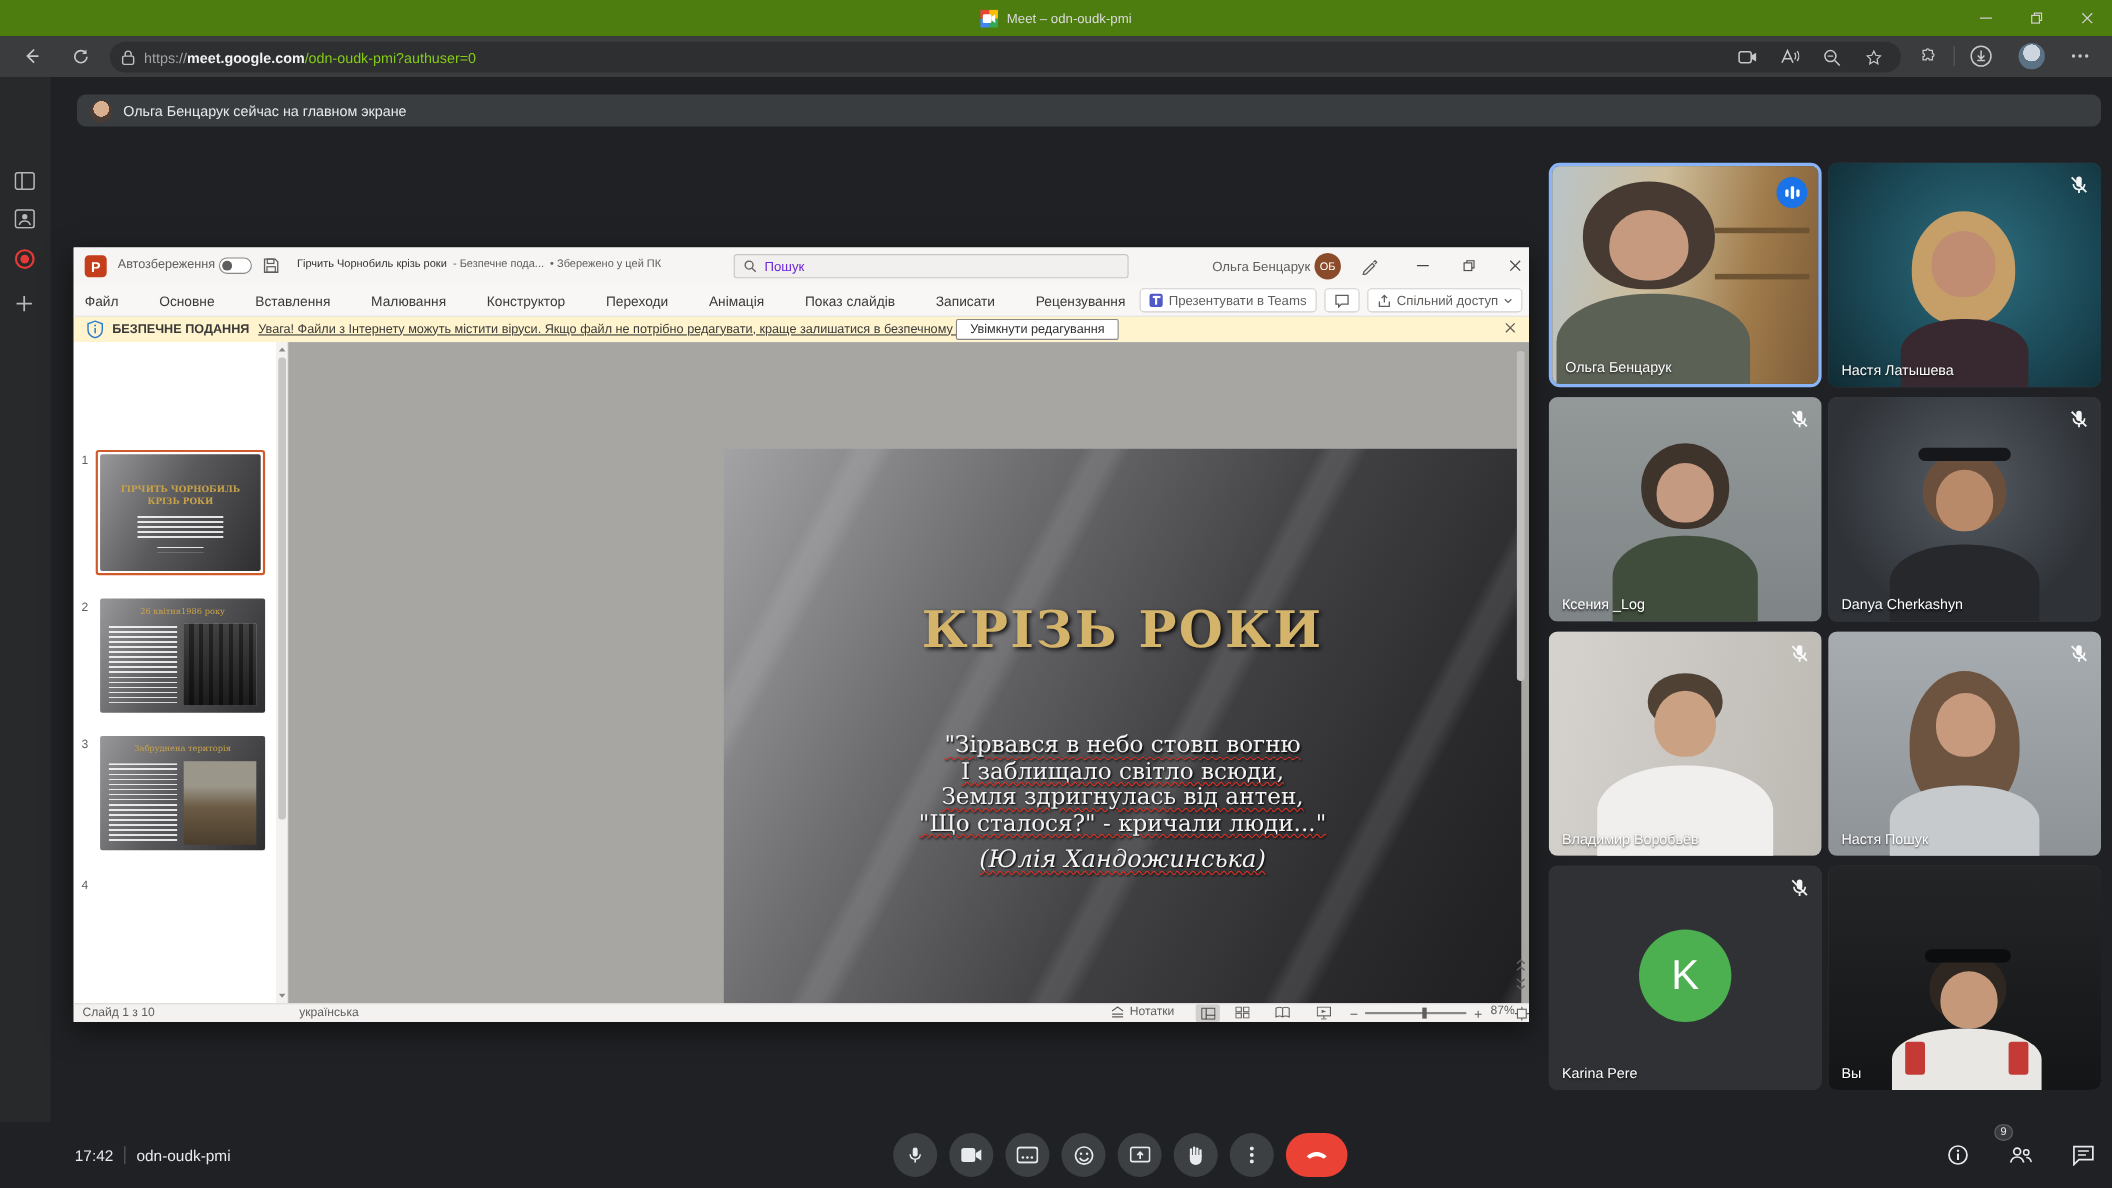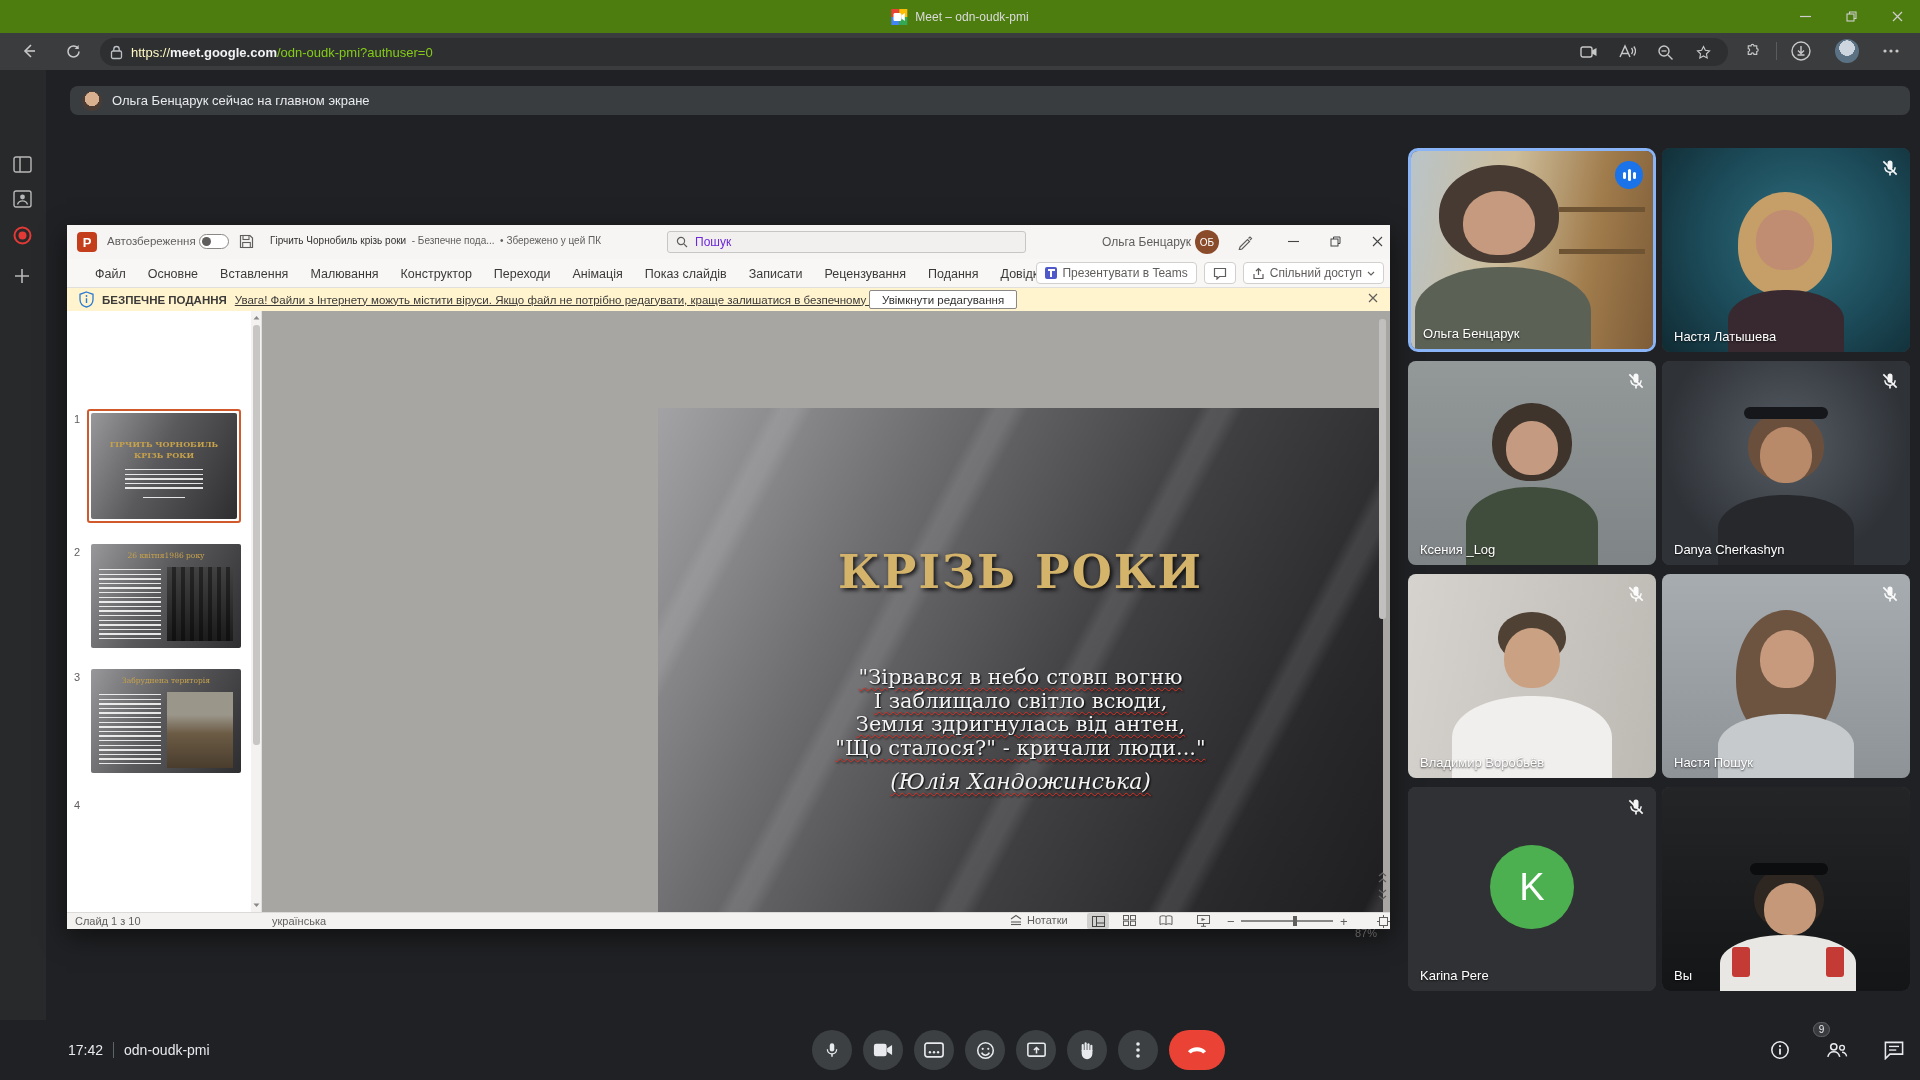--- a/index.html
+++ b/index.html
@@ -107,21 +107,21 @@
         <path d="M14 8.5A5.5 5.5 0 1 1 8.5 3c2 0 3.7 1 4.7 2.6" fill="none" stroke="#c8c8c8" stroke-width="1.5"></path>
         <path d="M13.6 2v4h-4z" fill="#c8c8c8"></path>
       </svg>
     </div>
 </div>
 <div class="abs" id="urlpill">
   <svg width="13" height="15" viewBox="0 0 13 15">
       <rect x="1.5" y="6" width="10" height="7.5" rx="1.5" fill="none" stroke="#bdc1c6" stroke-width="1.3"></rect>
       <path d="M3.8 6V4.2a2.7 2.7 0 0 1 5.4 0V6" fill="none" stroke="#bdc1c6" stroke-width="1.3"></path>
     </svg>
-  <span class="url"><span style="color:#fef9c3">https://</span><span style="color:#f1f3f4;font-weight:bold">meet.google.com</span><span style="color:#84cc16">/odn-oudk-pmi?authuser=0</span></span>
+  <span class="url"><span style="color:#a3a3a3">https://</span><span style="color:#f1f3f4;font-weight:bold">meet.google.com</span><span style="color:#84cc16">/odn-oudk-pmi?authuser=0</span></span>
   <span style="flex:1"></span>
   <span class="tico">
       <svg width="18" height="14" viewBox="0 0 18 14">
         <rect x="1" y="2" width="11" height="10" rx="2" fill="none" stroke="#c8c8c8" stroke-width="1.4"></rect>
         <path d="M12 5.5 16.5 3v8L12 8.5z" fill="#c8c8c8"></path>
       </svg>
     </span>
   <span class="tico">
       <svg width="18" height="16" viewBox="0 0 18 16">
         <path d="M2 13 7 2l5 11M3.8 9.5h6.4" fill="none" stroke="#c8c8c8" stroke-width="1.4"></path>
@@ -237,21 +237,21 @@
         </svg>
       </div>
     <div class="abs wbtn" style="left:1287px;top:0">
         <svg width="11" height="11" viewBox="0 0 11 11">
           <path d="M1 1l9 9M10 1l-9 9" stroke="#444" stroke-width="1.1"></path>
         </svg>
       </div>
   </div>
 
   <div class="abs" id="ppt-ribbon">
-    <div class="row" style="height:29px;padding-left:28px;gap:22px">
+    <div class="row" style="height:29px;padding-left:10px;gap:37px">
       <span class="ptab">Файл</span>
       <span class="ptab">Основне</span>
       <span class="ptab">Вставлення</span>
       <span class="ptab">Малювання</span>
       <span class="ptab">Конструктор</span>
       <span class="ptab">Переходи</span>
       <span class="ptab">Анімація</span>
       <span class="ptab">Показ слайдів</span>
       <span class="ptab">Записати</span>
       <span class="ptab">Рецензування</span>
@@ -400,21 +400,21 @@
           <path d="M4.5 3l4 1.5-4 1.5z" fill="#605e5c"></path>
           <line x1="6.5" y1="8.5" x2="6.5" y2="11" stroke="#605e5c" stroke-width="1"></line>
           <line x1="4" y1="11.3" x2="9" y2="11.3" stroke="#605e5c" stroke-width="1"></line>
         </svg>
       </div>
     <span class="abs" style="left:1160px;top:1px;font-size:13px">−</span>
     <div class="abs" style="left:1174px;top:7px;width:92px;height:2px;background:#8a8886">
         <span style="position:absolute;left:52px;top:-4px;width:4px;height:10px;background:#605e5c"></span>
       </div>
     <span class="abs" style="left:1273px;top:1px;font-size:13px">+</span>
-    <span class="abs" style="left:1288px;top:14px">87%</span>
+    <span class="abs" style="left:1288px;top:0">87%</span>
     <div class="abs" style="left:1310px;top:2px">
         <svg width="13" height="13" viewBox="0 0 13 13">
           <rect x="2.5" y="2.5" width="8" height="8" fill="none" stroke="#605e5c"></rect>
           <path d="M6.5 0v2.5M6.5 10.5V13M0 6.5h2.5M10.5 6.5H13" stroke="#605e5c"></path>
         </svg>
       </div>
   </div>
 </div>
 
 <div class="tile" style="left:1408px;top:148px;border:3px solid #8ab4f8;border-radius:10px">

